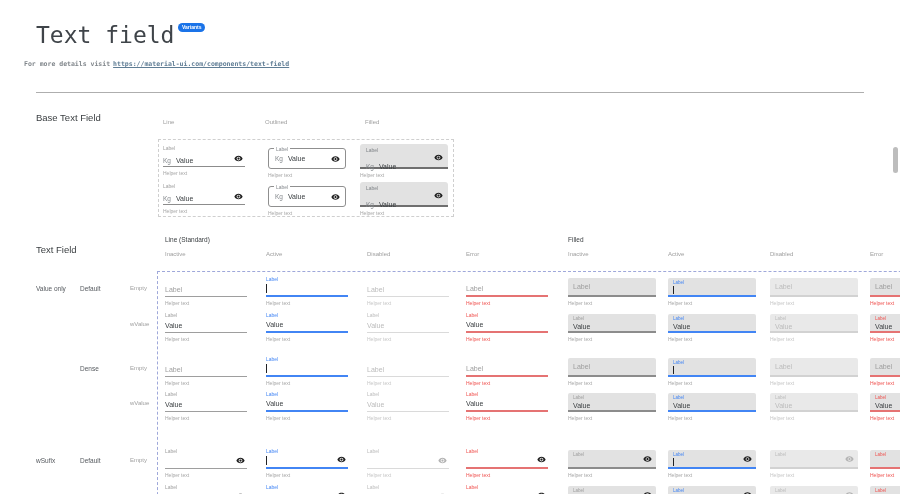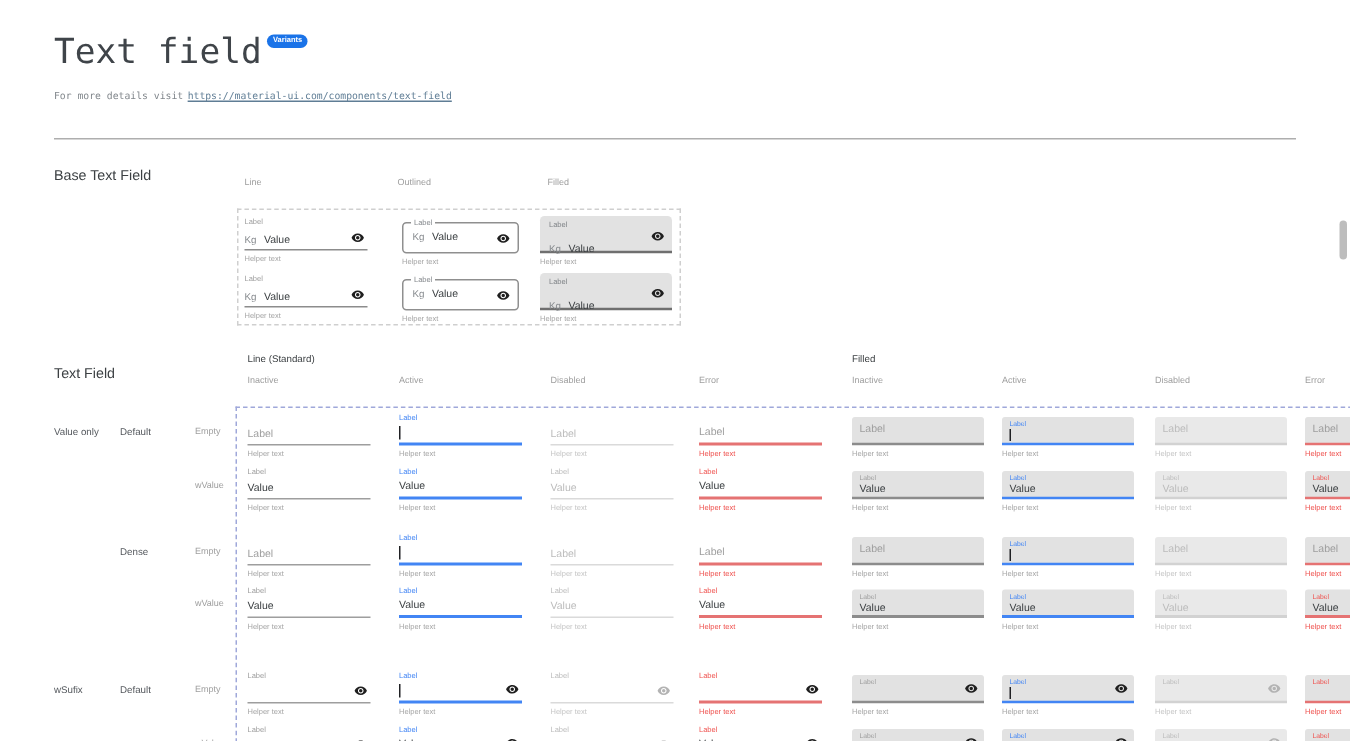--- a/index.html
+++ b/index.html
@@ -6,22 +6,22 @@
 html,body { width:900px; height:494px; }
 body { position:relative; overflow:hidden; background:#fff;
   font-family:"Liberation Sans", sans-serif; color:#3c4043; }
 .abs { position:absolute; }
 
 
 .page-title { left:36px; top:22px; font-family:"DejaVu Sans Mono", monospace;
   font-size:23px; color:#3f4449; white-space:nowrap; }
 .badge { left:178px; top:23px; background:var(--badge,#1a73e8); color:#fff;
   font-size:5px; font-weight:bold; padding:2px 4px; border-radius:5px; line-height:5px; }
-.subtitle { left:36px; top:60px; font-family:"DejaVu Sans Mono", monospace;
-  font-size:6.5px; color:#80868b; white-space:nowrap; }
+.subtitle { left:24px; top:60px; font-family:"DejaVu Sans Mono", monospace;
+  font-size:6.5px; color:#80868b; white-space:nowrap;font-weight:bold; }
 .subtitle span { margin-right:3px; }
 .subtitle a { color:#5f7d95; text-decoration:underline; }
 .divider { left:36px; top:92px; width:828px; height:1px; background:#aeaeae; }
 .section-title { font-size:9.5px; color:#3c4043; white-space:nowrap; }
 .col-h { font-size:6px; color:#9e9e9e; white-space:nowrap; }
 .group-h { font-size:6.5px; color:#3c4043; white-space:nowrap; }
 .cat-h { font-size:6.5px; color:#55595e; white-space:nowrap; }
 .mod-h { font-size:6px; color:#9e9e9e; white-space:nowrap; }
 .dash-box { border:1px dashed #cfcfcf; }
 

